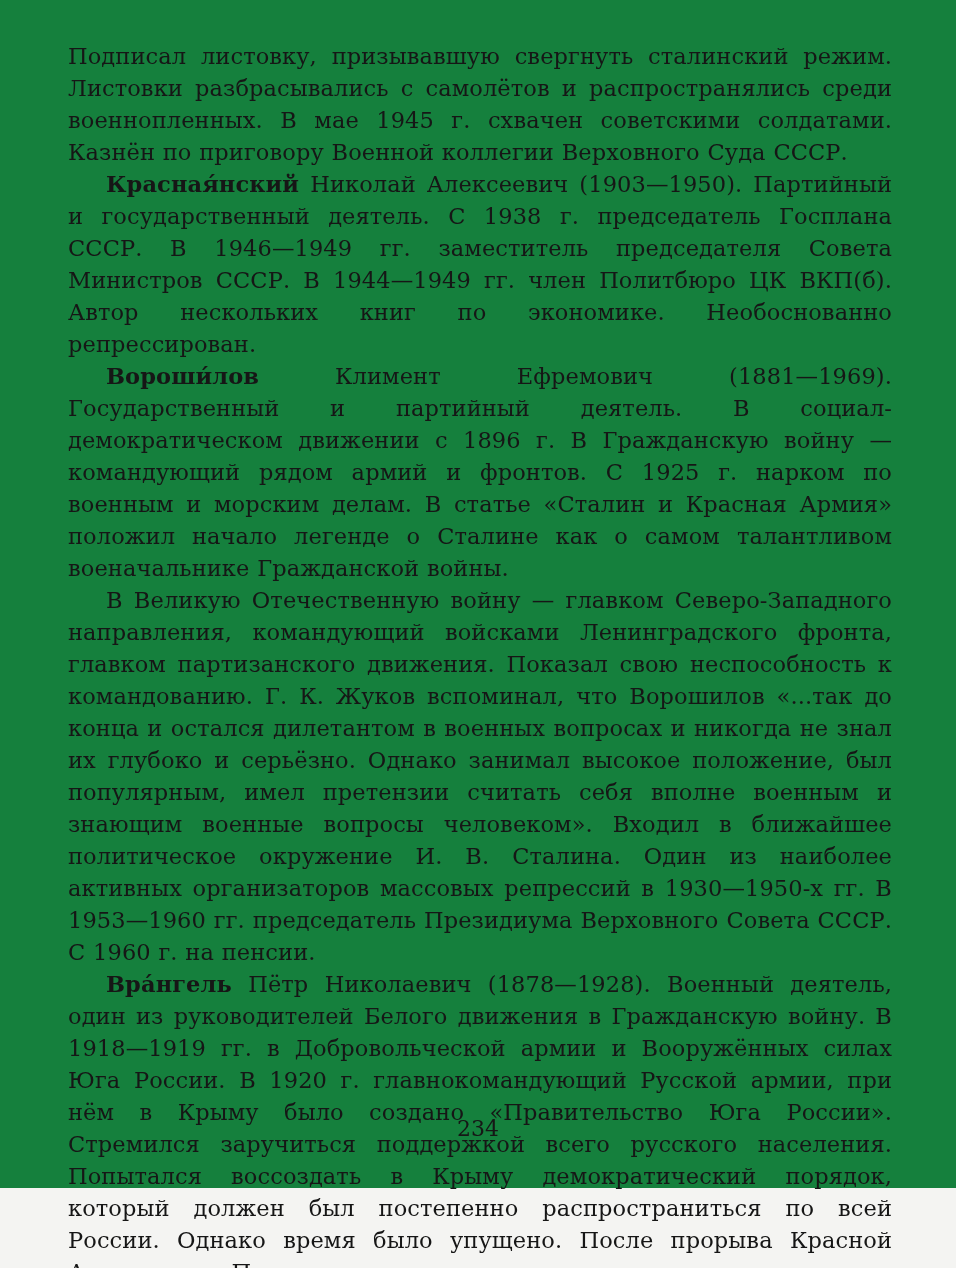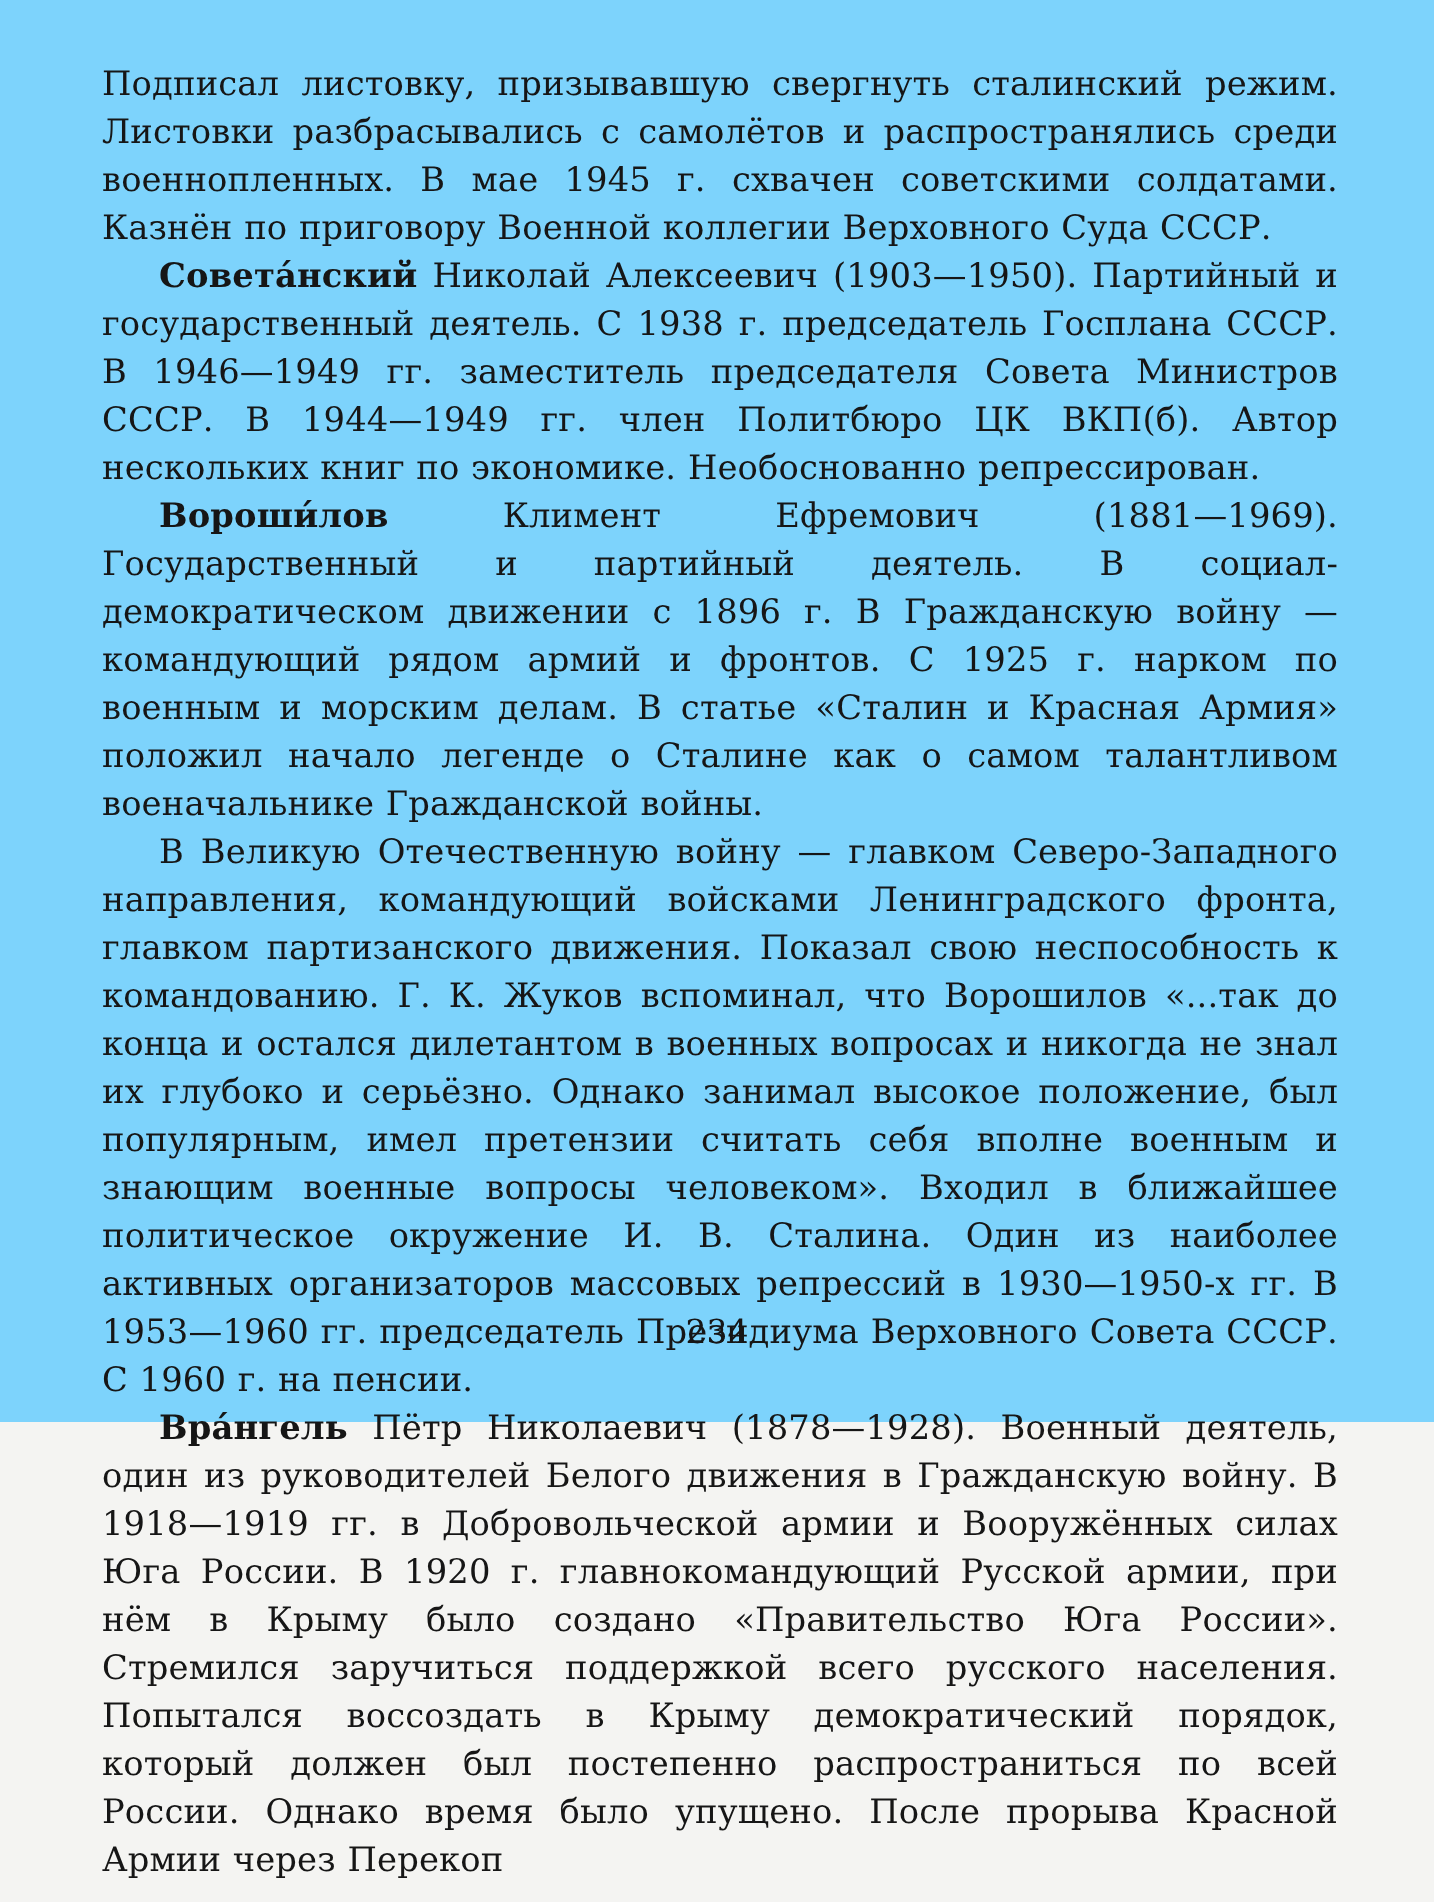--- a/index.html
+++ b/index.html
@@ -8,22 +8,22 @@
   }
   body {
     width: 956px;
     height: 1268px;
     background: #f4f4f2;
     overflow: hidden;
   }
   .page {
     position: relative;
     width: 956px;
-    height: 948px;
-    background: #7dd3fc;
+    height: 1188px;
+    background: #15803d;
     font-family: "DejaVu Serif", "Liberation Serif", serif;
     color: #161616;
   }
   .text-block {
     position: absolute;
     top: 40px;
     left: 68px;
     width: 824px;
     text-align: justify;
     font-size: 22.5px;
@@ -54,21 +54,21 @@
   }
 </style>
 </head>
 <body>
 
 <div class="page">
   <div class="text-block">
 
     <p class="para no-indent"><span>Подписал листовку, призывавшую свергнуть сталинский режим. Листовки разбрасывались с самолётов и распространялись среди военнопленных. В мае 1945 г. схвачен советскими солдатами. Казнён по приговору Военной коллегии Верховного Суда СССР.</span></p>
 
-    <p class="para"><b class="headword">Совета́нский</b> <span>Николай Алексеевич (1903—1950). Партийный и государственный деятель. С 1938 г. председатель Госплана СССР. В 1946—1949 гг. заместитель председателя Совета Министров СССР. В 1944—1949 гг. член Политбюро ЦК ВКП(б). Автор нескольких книг по экономике. Необоснованно репрессирован.</span></p>
+    <p class="para"><b class="headword">Красная́нский</b> <span>Николай Алексеевич (1903—1950). Партийный и государственный деятель. С 1938 г. председатель Госплана СССР. В 1946—1949 гг. заместитель председателя Совета Министров СССР. В 1944—1949 гг. член Политбюро ЦК ВКП(б). Автор нескольких книг по экономике. Необоснованно репрессирован.</span></p>
 
     <p class="para"><b class="headword">Вороши́лов</b> <span>Климент Ефремович (1881—1969). Государственный и партийный деятель. В социал-демократическом движении с 1896 г. В Гражданскую войну — командующий рядом армий и фронтов. С 1925 г. нарком по военным и морским делам. В статье «Сталин и Красная Армия» положил начало легенде о Сталине как о самом талантливом военачальнике Гражданской войны.</span></p>
 
     <p class="para"><span>В Великую Отечественную войну — главком Северо-Западного направления, командующий войсками Ленинградского фронта, главком партизанского движения. Показал свою неспособность к командованию. Г. К. Жуков вспоминал, что Ворошилов «...так до конца и остался дилетантом в военных вопросах и никогда не знал их глубоко и серьёзно. Однако занимал высокое положение, был популярным, имел претензии считать себя вполне военным и знающим военные вопросы человеком». Входил в ближайшее политическое окружение И. В. Сталина. Один из наиболее активных организаторов массовых репрессий в 1930—1950-х гг. В 1953—1960 гг. председатель Президиума Верховного Совета СССР. С 1960 г. на пенсии.</span></p>
 
     <p class="para"><b class="headword">Вра́нгель</b> <span>Пётр Николаевич (1878—1928). Военный деятель, один из руководителей Белого движения в Гражданскую войну. В 1918—1919 гг. в Добровольческой армии и Вооружённых силах Юга России. В 1920 г. главнокомандующий Русской армии, при нём в Крыму было создано «Правительство Юга России». Стремился заручиться поддержкой всего русского населения. Попытался воссоздать в Крыму демократический порядок, который должен был постепенно распространиться по всей России. Однако время было упущено. После прорыва Красной Армии через Перекоп</span></p>
 
   </div>
 
   <div class="page-number">234</div>

